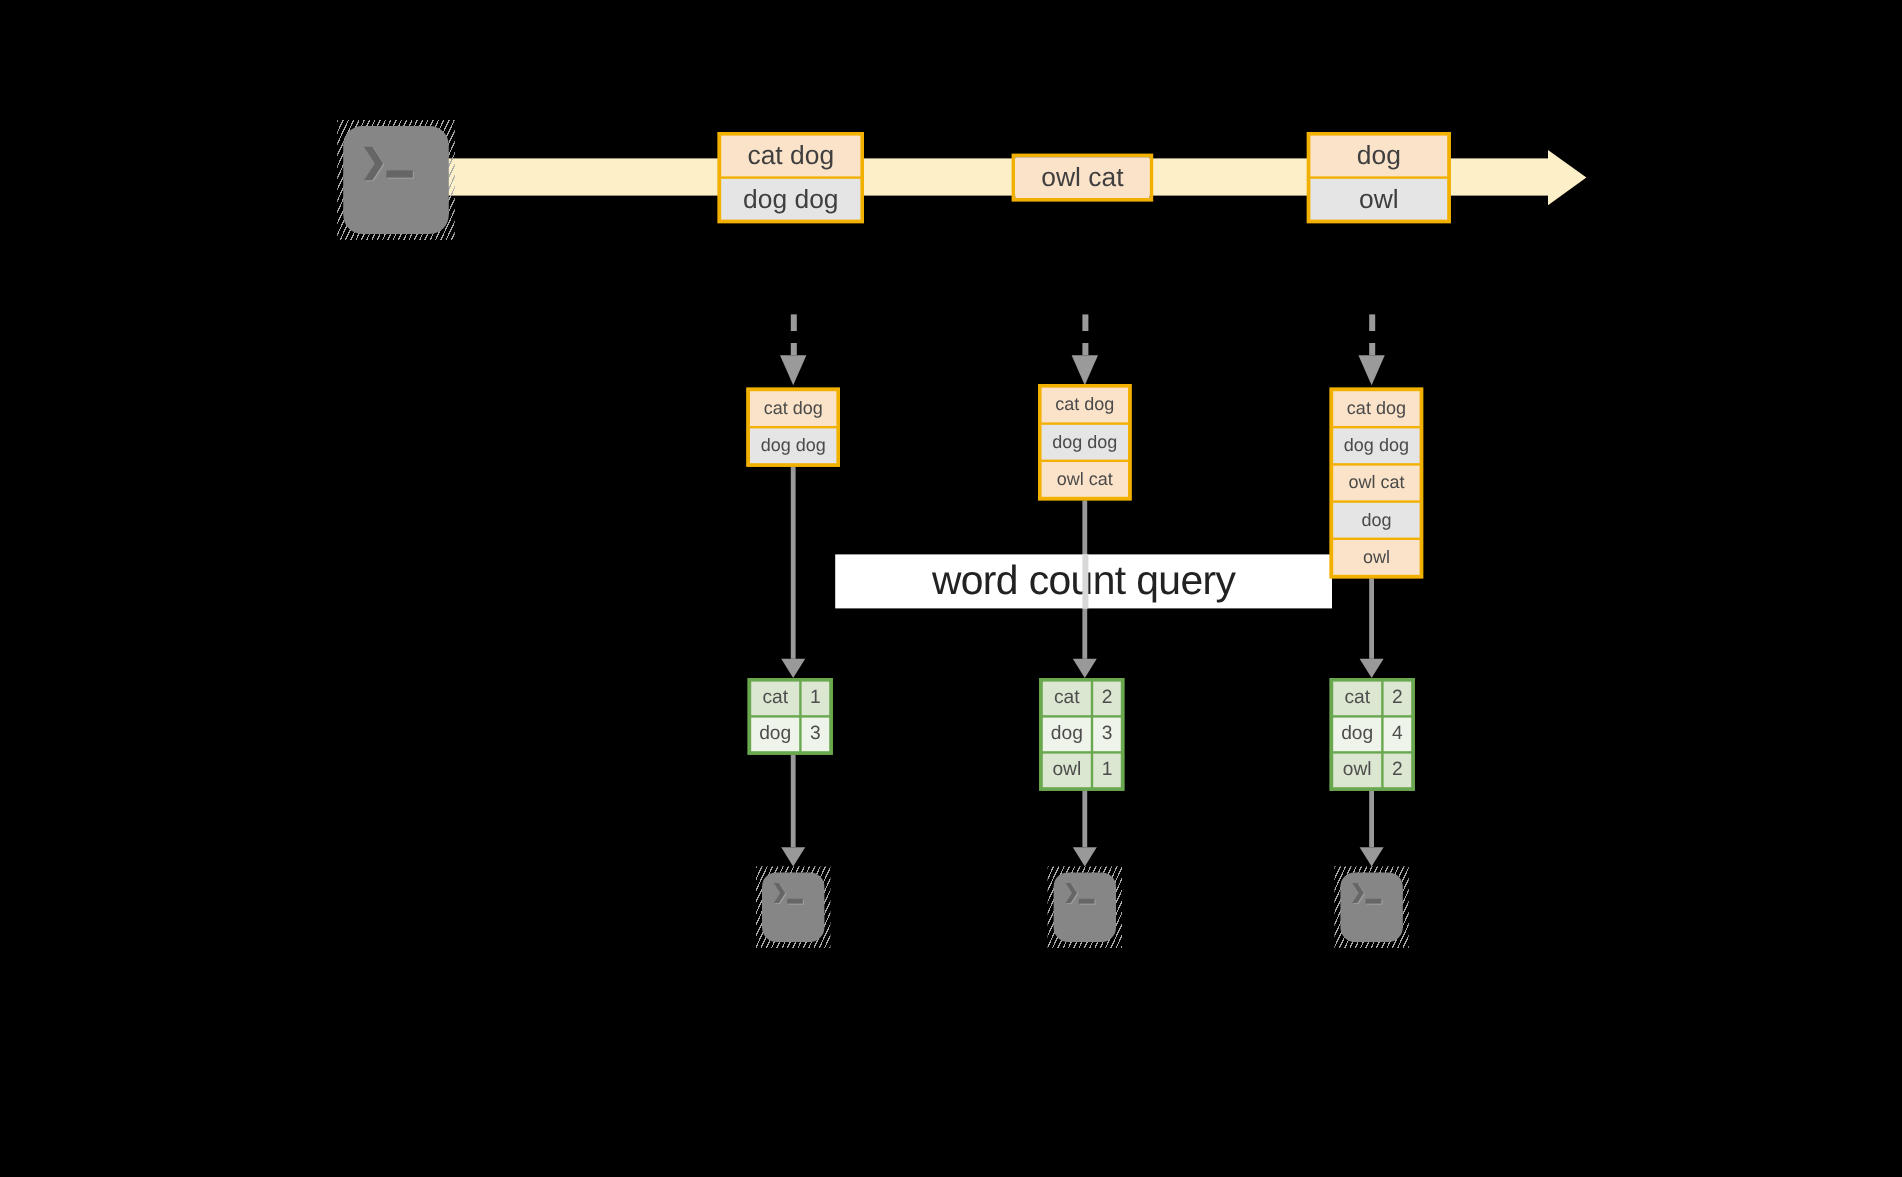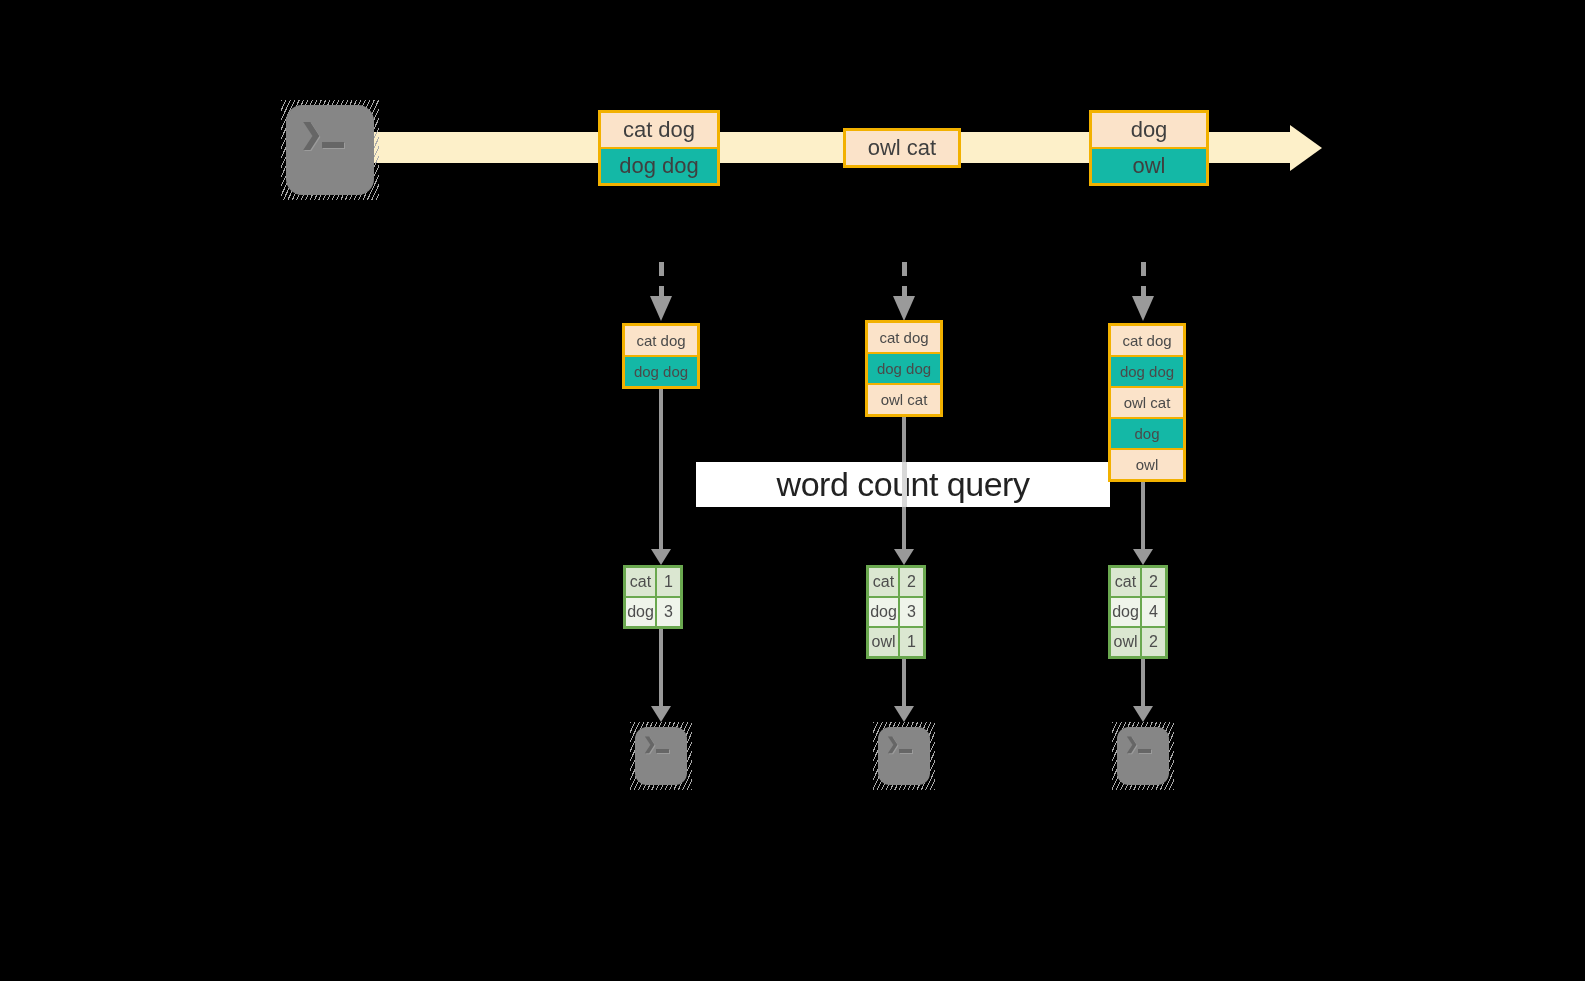--- a/index.html
+++ b/index.html
@@ -21,21 +21,21 @@
   .term.big .chev{left:14px;top:16px;font-size:27px;}
   .term.big .cursor{left:36px;top:37px;width:22px;height:6px;}
   .term.small .chev{left:8px;top:9px;font-size:16px;}
   .term.small .cursor{left:21px;top:22px;width:13px;height:4px;}
   
   .ebox{position:absolute;z-index:2;border:3px solid #f2b100;background:#f2b100;
     display:flex;flex-direction:column;gap:2px;}
   .erow{height:34px;display:flex;align-items:center;justify-content:center;
     font-size:22px;color:#3f3f3f;}
   .peach{background:#fbe3c9;}
-  .cream{background:#14b8a6;text-align:center;}
+  .cream{background:#e5e5e5;text-align:center;}
   
   .stack{position:absolute;z-index:3;border:3px solid #f2b100;background:#f2b100;
     width:72px;display:flex;flex-direction:column;gap:2px;}
   .srow{height:29px;display:flex;align-items:center;justify-content:center;
     font-size:15px;color:#4a4a4a;}
   
   .dashline{position:absolute;width:5px;z-index:1;
     background:repeating-linear-gradient(#9a9a9a 0 14px,rgba(0,0,0,0) 14px 24px);}
   .head{position:absolute;width:0;height:0;z-index:1;
     border-left:11px solid transparent;border-right:11px solid transparent;border-top:25px solid #9a9a9a;}
@@ -46,21 +46,21 @@
   .banner{position:absolute;left:696px;top:462px;width:414px;height:45px;background:#fff;z-index:2;
     display:flex;align-items:center;justify-content:center;}
   .banner-label{font-size:34px;color:#222;letter-spacing:-0.5px;white-space:nowrap;}
   .banner-line{position:absolute;left:206px;top:0;width:5px;height:45px;background:#d8d8d8;}
   
   .ctable{position:absolute;z-index:3;border:3px solid #6aa84f;background:#6aa84f;
     display:flex;flex-direction:column;gap:2px;}
   .trow{display:flex;gap:2px;}
   .tcell{height:28px;display:flex;align-items:center;justify-content:center;
     font-size:16px;color:#4d4d4d;}
-  .tcell.lbl{width:29px;}
+  .tcell.lbl{width:40px;}
   .tcell.val{width:23px;}
   .trow-a .tcell{background:#dbe7d1;}
   .trow-b .tcell{background:#eff4ea;}
 </style>
 </head>
 <body>
 
 <div class="canvas">
 
   <div class="band"></div>

